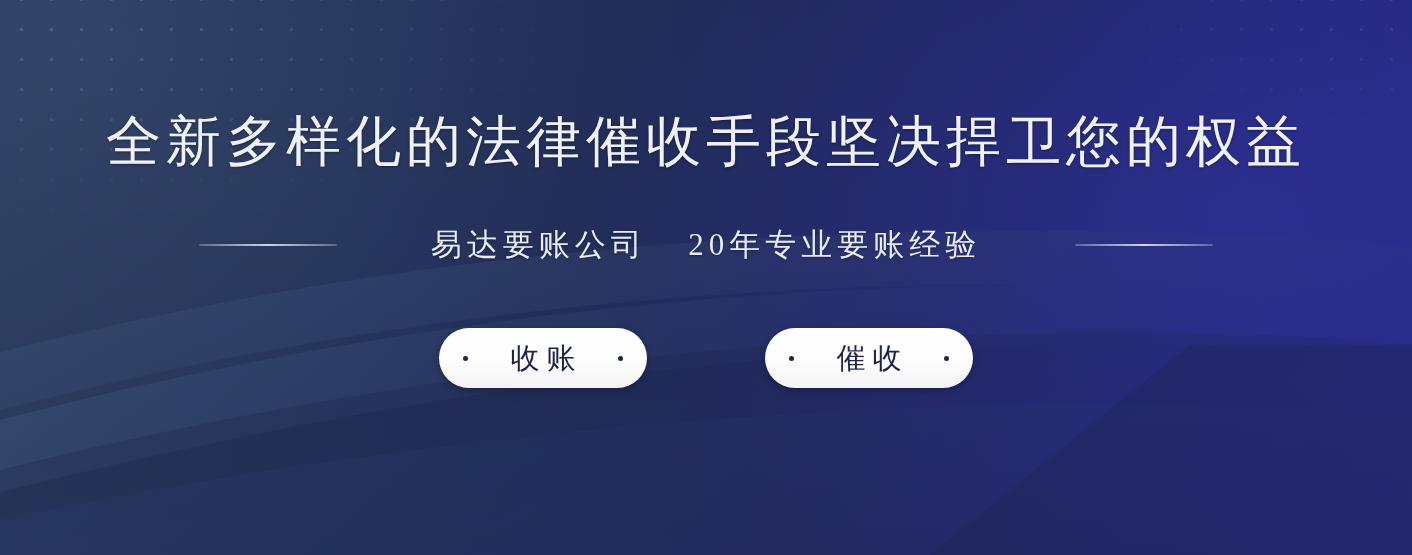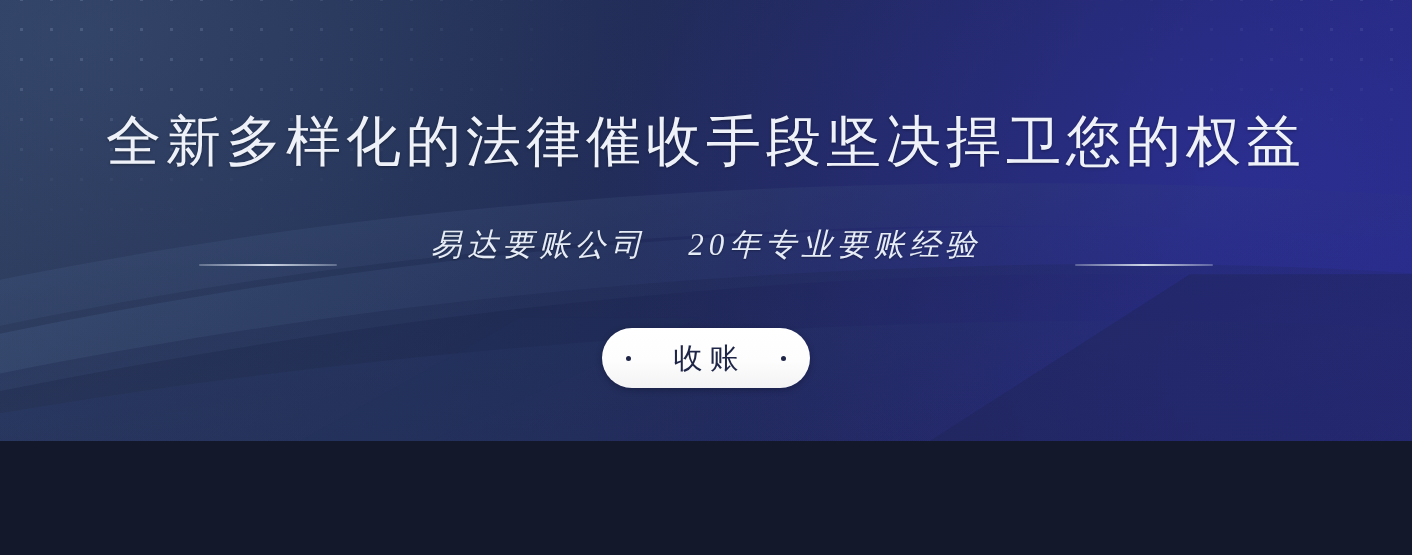--- a/index.html
+++ b/index.html
@@ -8,21 +8,21 @@
     padding: 0;
     background: #13182b;
   }
   body {
     font-family: "Liberation Serif", "DejaVu Serif", serif;
   }
 
   .banner {
     position: relative;
     width: 1412px;
-    height: 441px;
+    height: 555px;
     overflow: hidden;
     background: #2a3a5c;
   }
 
   
   .bg-base {
     position: absolute;
     inset: 0;
     background: linear-gradient(100deg,
         #2c3c5e 0%,
@@ -99,25 +99,24 @@
     letter-spacing: 5px;
     color: #eef2f8;
     text-shadow: 0 1px 3px rgba(0,0,0,0.35);
     white-space: nowrap;
     font-weight: 400;
   }
 
   .subline {
     margin-top: 49px;
     display: flex;
-    align-items: flex-end;
+    align-items: center;
     justify-content: center;
     gap: 0;
     white-space: nowrap;
-    font-style: italic;
   }
   .rule {
     width: 138px;
     height: 2px;
     background: linear-gradient(to right, rgba(214,222,236,0.30), rgba(214,222,236,0.95), rgba(214,222,236,0.30));
     border-radius: 2px;
   }
   .rule.left  { margin-right: 94px; }
   .rule.right { margin-left: 94px; }
 
@@ -225,17 +224,22 @@
 
     <div class="pills">
 
       <div class="pill">
         <span class="pill-dot l"></span>
         <span class="pill-label">收账</span>
         <span class="pill-dot r"></span>
       </div>
 
 
+      <div class="pill">
+        <span class="pill-dot l"></span>
+        <span class="pill-label">催收</span>
+        <span class="pill-dot r"></span>
+      </div>
 
 
     </div>
   </div>
 </div>
 
 </body></html>

